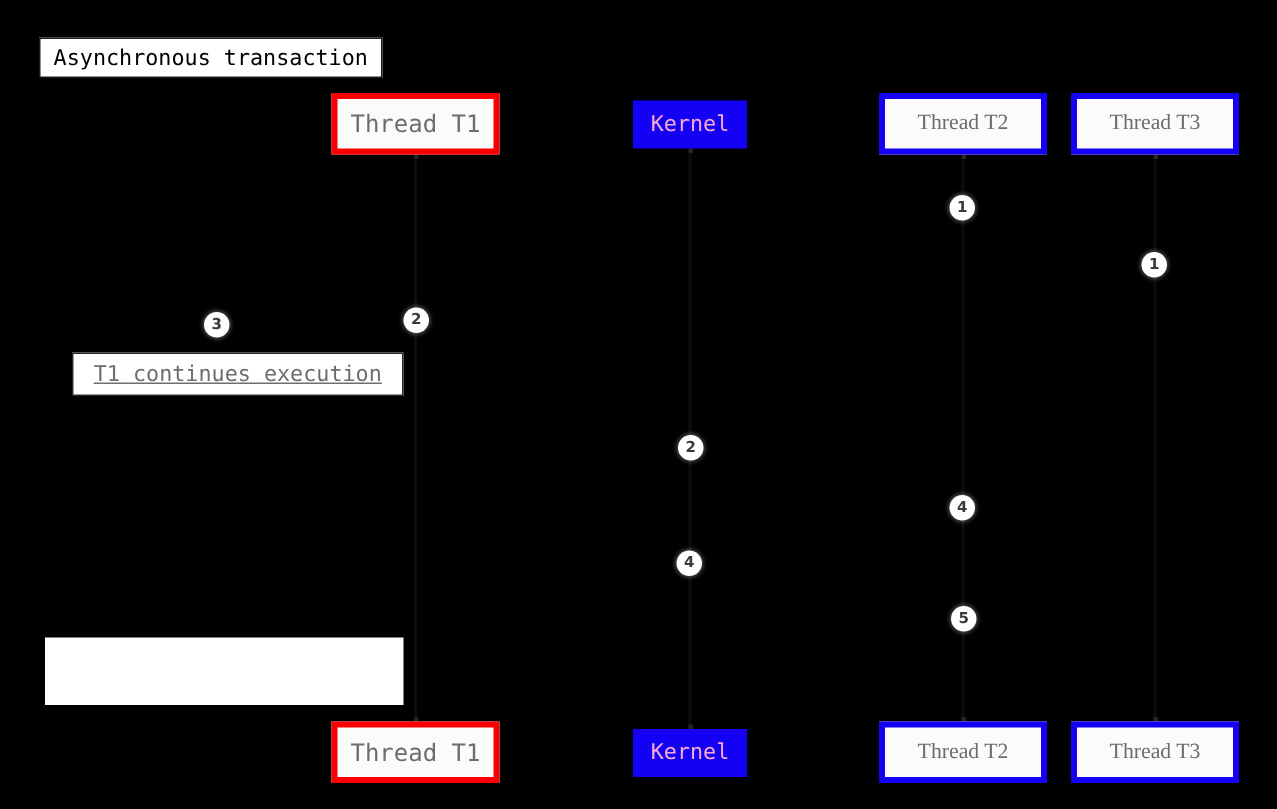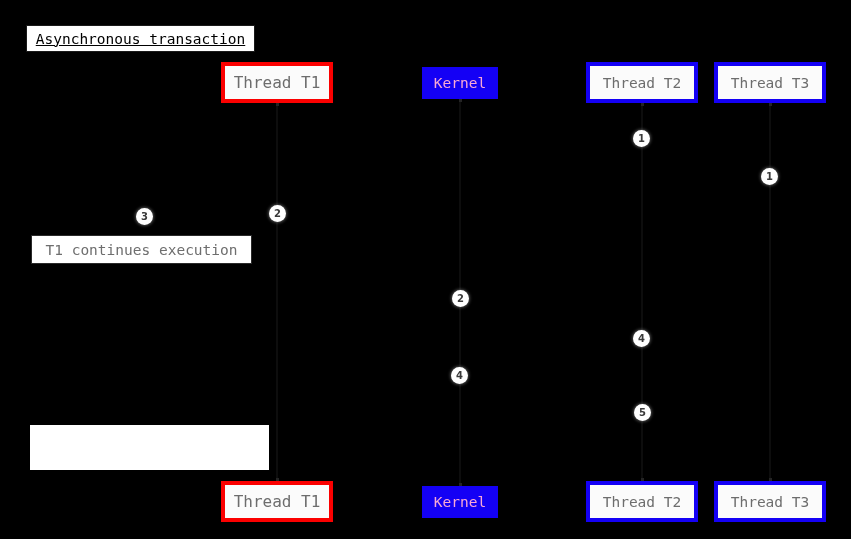--- a/index.html
+++ b/index.html
@@ -59,20 +59,21 @@
     color: #6d6d6d;
     font-size: 16px;
   }
 
   
   .head-blue {
     background: #fbfbfb;
     border: 4px solid #1400f5;
     color: #6d6d6d;
     font-size: 14.5px;
+    font-family: Liberation Serif, serif;
   }
 
   
   .head-solid-blue {
     background: #1400f5;
     border: none;
     color: #f9a8d4;
     font-size: 14.5px;
   }
 
@@ -120,25 +121,25 @@
       <div class="lifeline-tick" style="left: 459px; top: 99px;"></div>
       <div class="lifeline-tick" style="left: 459px; top: 483px;"></div>
       <div class="lifeline" style="left: 641px; top: 103px; height: 378px;"></div>
       <div class="lifeline-tick" style="left: 641px; top: 103px;"></div>
       <div class="lifeline-tick" style="left: 641px; top: 478px;"></div>
       <div class="lifeline" style="left: 769px; top: 103px; height: 378px;"></div>
       <div class="lifeline-tick" style="left: 769px; top: 103px;"></div>
       <div class="lifeline-tick" style="left: 769px; top: 478px;"></div>
     </div>
 
-  <div class="node title-box" id="title-box" style="left: 26px; top: 25px; width: 229px; height: 27px; text-decoration: underline;">
+  <div class="node title-box" id="title-box" style="left: 26px; top: 25px; width: 229px; height: 27px;">
     <span>Asynchronous transaction</span>
   </div>
 
-  <div class="node note-box" id="note-box" style="left: 31px; top: 235px; width: 221px; height: 29px;">
+  <div class="node note-box" id="note-box" style="left: 48px; top: 235px; width: 221px; height: 29px; text-decoration: underline;">
     <span>T1 continues execution</span>
   </div>
 
   <div class="node blank-box" id="blank-box" style="left: 30px; top: 425px; width: 239px; height: 45px;">
     <span></span>
   </div>
 
   <div id="heads-top">
       <div class="node head-red" style="left: 221px; top: 62px; width: 112px; height: 41px;"><span>Thread T1</span></div>
       <div class="node head-solid-blue" style="left: 422px; top: 67px; width: 76px; height: 32px;"><span>Kernel</span></div>

